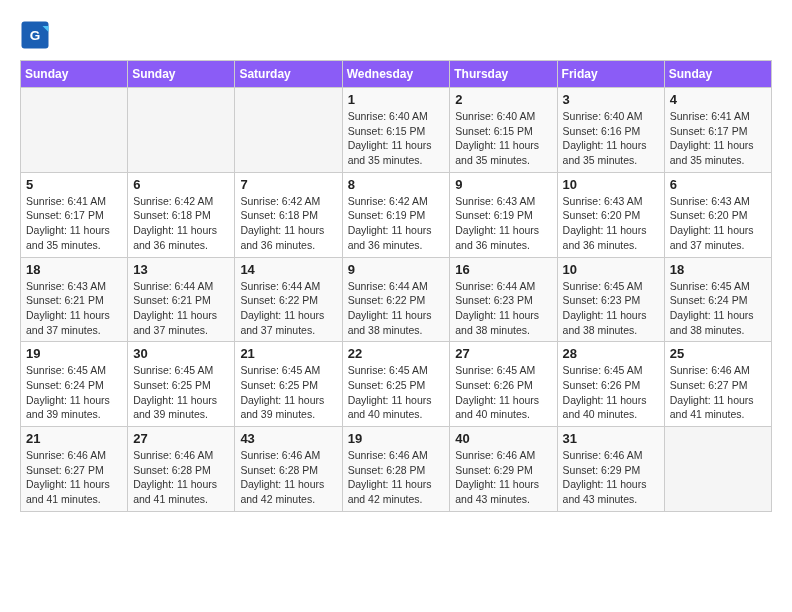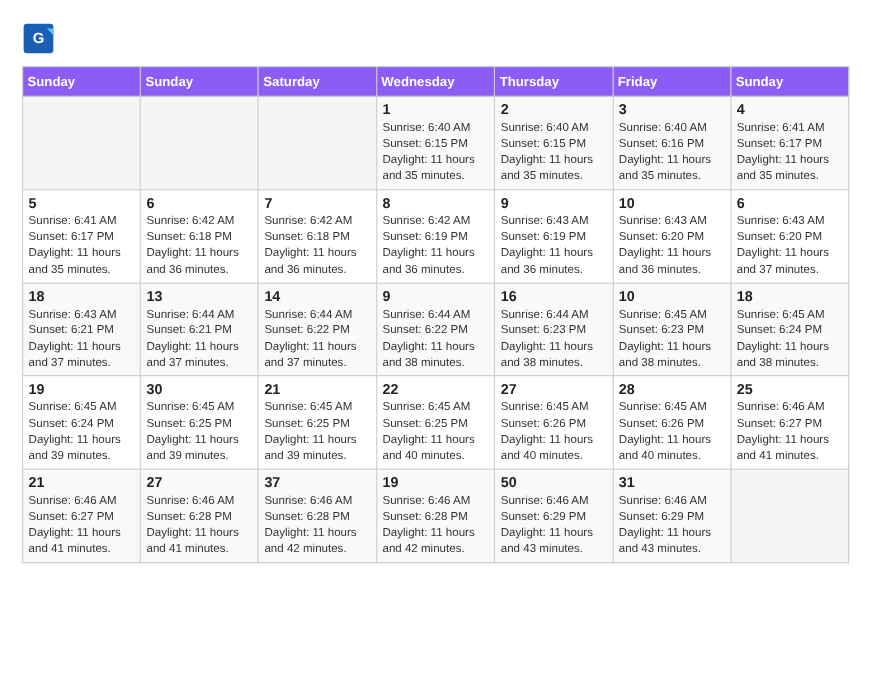--- a/index.html
+++ b/index.html
@@ -287,33 +287,33 @@
 Sunset: 6:27 PM
 Daylight: 11 hours and 41 minutes.</div>
         </td>
         <td>
           <span class="day-num">27</span>
           <div class="day-info" style="white-space: pre-line;">Sunrise: 6:46 AM
 Sunset: 6:28 PM
 Daylight: 11 hours and 41 minutes.</div>
         </td>
         <td>
-          <span class="day-num">37</span>
+          <span class="day-num">43</span>
           <div class="day-info" style="white-space: pre-line;">Sunrise: 6:46 AM
 Sunset: 6:28 PM
 Daylight: 11 hours and 42 minutes.</div>
         </td>
         <td>
           <span class="day-num">19</span>
           <div class="day-info" style="white-space: pre-line;">Sunrise: 6:46 AM
 Sunset: 6:28 PM
 Daylight: 11 hours and 42 minutes.</div>
         </td>
         <td>
-          <span class="day-num">50</span>
+          <span class="day-num">40</span>
           <div class="day-info" style="white-space: pre-line;">Sunrise: 6:46 AM
 Sunset: 6:29 PM
 Daylight: 11 hours and 43 minutes.</div>
         </td>
         <td>
           <span class="day-num">31</span>
           <div class="day-info" style="white-space: pre-line;">Sunrise: 6:46 AM
 Sunset: 6:29 PM
 Daylight: 11 hours and 43 minutes.</div>
         </td>

